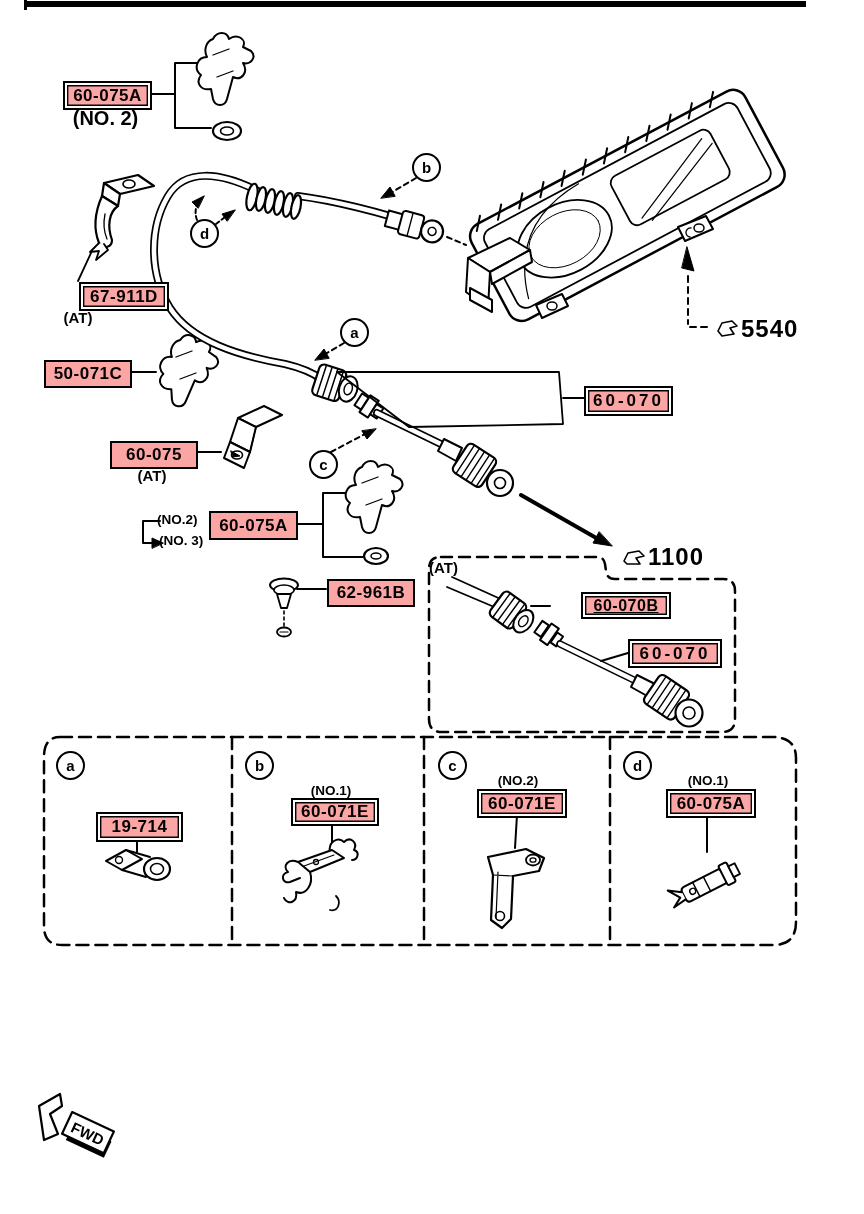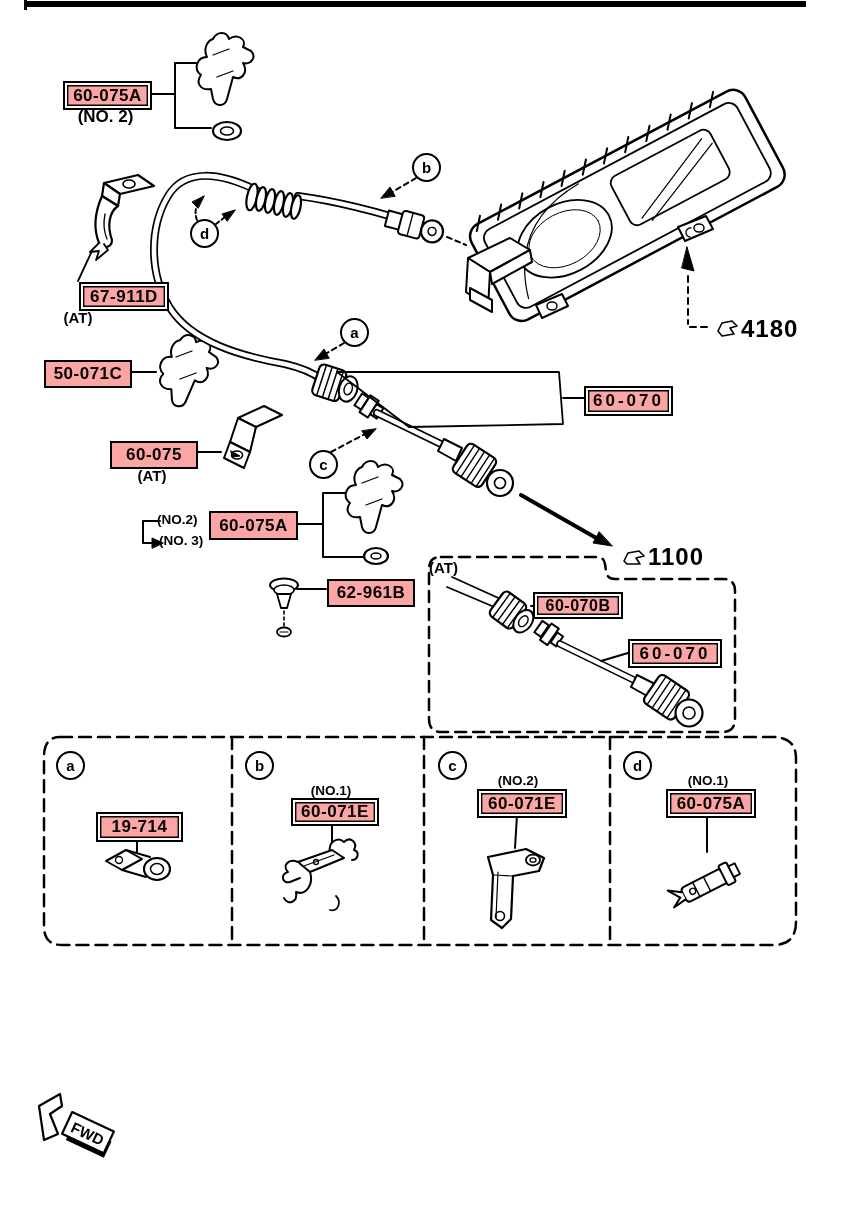--- a/index.html
+++ b/index.html
@@ -4,21 +4,21 @@
 <style>
   html,body{margin:0;padding:0;background:#e8e8e8;}
   .stage{position:relative;width:864px;height:1214px;background:#ffffff;overflow:hidden;
          font-family:"Liberation Sans", sans-serif;color:#000;}
   .art{position:absolute;left:0;top:0;z-index:1;}
   .pbox{position:absolute;z-index:3;background:#fca5a5;border:2.5px solid #000;
         display:flex;align-items:center;justify-content:center;
         font-weight:700;font-size:17px;letter-spacing:.5px;white-space:nowrap;}
   .pbox.dbl{border:2px solid #000;box-shadow:inset 0 0 0 2px #fff, inset 0 0 0 3.4px #000;}
   .pbox.wide{letter-spacing:3px;}
-  .note{position:absolute;z-index:3;font-weight:700;font-size:17px;text-align:center;white-space:nowrap;}
+  .note{position:absolute;z-index:3;font-weight:700;font-size:20px;text-align:center;white-space:nowrap;}
   .refnum{position:absolute;z-index:3;font-weight:700;font-size:24px;letter-spacing:1px;white-space:nowrap;}
   .callout{position:absolute;z-index:3;width:25px;height:25px;border:2.2px solid #000;border-radius:50%;
            background:#fff;display:flex;align-items:center;justify-content:center;
            font-size:15px;font-weight:700;}
   svg *{vector-effect:non-scaling-stroke;}
 </style>
 </head>
 <body>
 
 <div class="stage">
@@ -298,25 +298,25 @@
 <div class="note" style="left:110px;top:467px;width:84px;font-size:15px;">(AT)</div>
 
 <div class="note" style="left:157px;top:512px;width:54px;text-align:left;font-size:13.5px;">(NO.2)</div>
 <div class="note" style="left:159px;top:533px;width:60px;text-align:left;font-size:13.5px;">(NO. 3)</div>
 <div class="pbox" style="left:209px;top:511px;width:85px;height:25px;">60-075A</div>
 
 <div class="pbox" style="left:327px;top:579px;width:84px;height:24px;">62-961B</div>
 
 <div class="pbox dbl wide" style="left:584px;top:386px;width:85px;height:26px;">60-070</div>
 
-<div class="refnum" style="left:741px;top:315px;">4180</div>
+<div class="refnum" style="left:741px;top:315px;">5540</div>
 <div class="refnum" style="left:648px;top:543px;">1100</div>
 
 <div class="note" style="left:429px;top:559px;width:40px;text-align:left;font-size:15px;">(AT)</div>
-<div class="pbox dbl" style="left:533px;top:592px;width:86px;height:23px;font-size:16px;">60-070B</div>
+<div class="pbox dbl" style="left:581px;top:592px;width:86px;height:23px;font-size:16px;text-decoration:underline;">60-070B</div>
 <div class="pbox dbl wide" style="left:628px;top:639px;width:90px;height:25px;">60-070</div>
 
 <div class="callout" style="left:340px;top:318px;">a</div>
 <div class="callout" style="left:412px;top:153px;">b</div>
 <div class="callout" style="left:309px;top:450px;">c</div>
 <div class="callout" style="left:190px;top:219px;">d</div>
 
 <div class="callout" style="left:56px;top:751px;">a</div>
 <div class="pbox dbl" style="left:96px;top:812px;width:83px;height:26px;">19-714</div>
 

